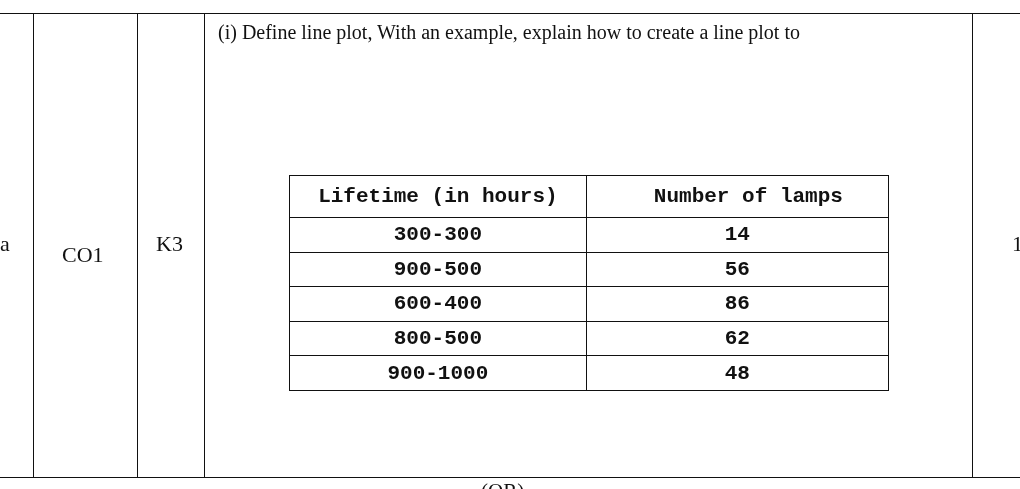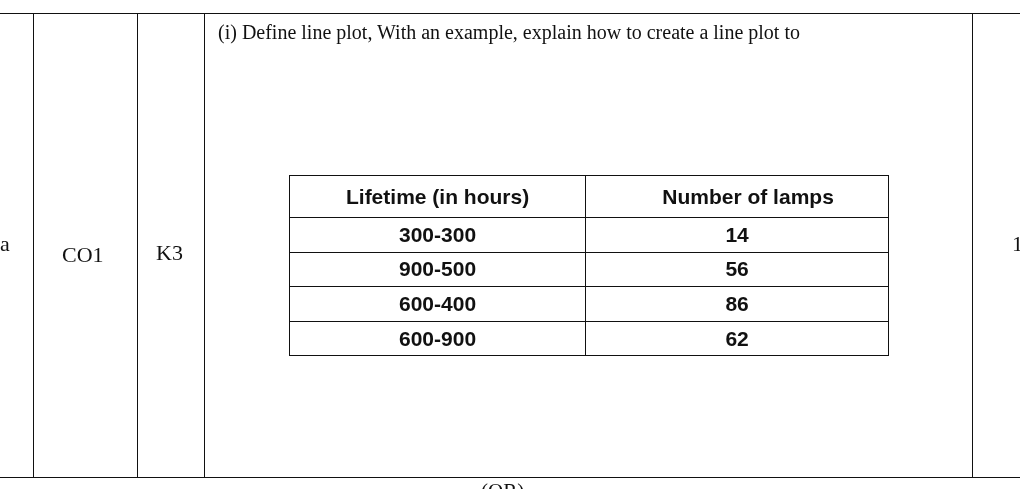--- a/index.html
+++ b/index.html
@@ -48,21 +48,21 @@
       position: absolute;
       right: 0;
       top: 0;
     }
     table.data-table {
       position: absolute;
       left: 289px;
       top: 175px;
       width: 600px;
       border-collapse: collapse;
-      font-family: Liberation Sans, sans-serif;
+      font-family: Liberation Mono, monospace;
       font-weight: bold;
       font-size: 21px;
       border-radius: 7px;
     }
     table.data-table th,
     table.data-table td {
       border: 1.2px solid #111;
       text-align: center;
       padding: 0;
     }
@@ -89,21 +89,21 @@
 
 <div class="hline" style="left:0; top:13px; width:1020px;"></div>
 <div class="hline" style="left:0; top:477px; width:1020px;"></div>
 <div class="vline" style="left:33px; top:13px; height:465px;"></div>
 <div class="vline" style="left:137px; top:13px; height:465px;"></div>
 <div class="vline" style="left:204px; top:13px; height:465px;"></div>
 <div class="vline" style="left:972px; top:13px; height:465px;"></div>
 
 <div class="cell-text" style="left:0px; top:233px;">a</div>
 <div class="cell-text" style="left:62px; top:244px;">CO1</div>
-<div class="cell-text" style="left:156px; top:242px;">K3</div>
+<div class="cell-text" style="left:156px; top:233px;">K3</div>
 <div class="cell-text" style="left:1012px; top:233px;">1</div>
 
 <div class="question">
   <div class="qline">
     <span>(i) Define line plot, With an example, explain how to create a line plot to</span>
   </div>
 </div>
 
 <table class="data-table">
   <thead>
@@ -119,19 +119,23 @@
     </tr>
     <tr>
       <td class="col1">900-500</td>
       <td class="col2">56</td>
     </tr>
     <tr>
       <td class="col1">600-400</td>
       <td class="col2">86</td>
     </tr>
     <tr>
-      <td class="col1">600-900</td>
+      <td class="col1">800-500</td>
       <td class="col2">62</td>
+    </tr>
+    <tr>
+      <td class="col1">900-1000</td>
+      <td class="col2">48</td>
     </tr>
   </tbody>
 </table>
 
 <div class="or-text">(OR)</div>
 
 </body></html>

